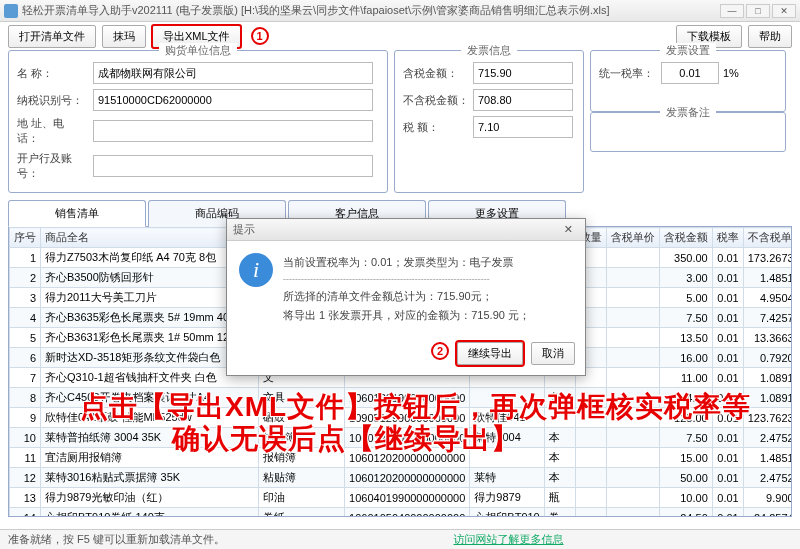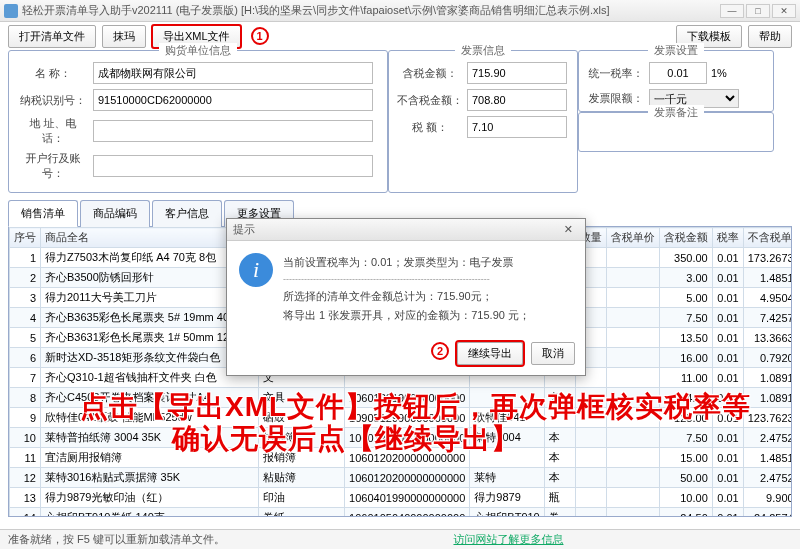--- a/index.html
+++ b/index.html
@@ -4,28 +4,28 @@
 <style>
 *{box-sizing:border-box;margin:0;padding:0;font-family:"Microsoft YaHei",SimSun,sans-serif;font-size:11px}
 body{background:#fff;width:800px;height:549px;position:relative;overflow:hidden}
 .titlebar{height:22px;background:linear-gradient(#f8f8f8,#e8e8e8);border-bottom:1px solid #ccc;display:flex;align-items:center;padding:0 4px;color:#555}
 .titlebar .icon{width:14px;height:14px;background:#5b9bd5;margin-right:4px;border-radius:2px}
 .titlebar .winbtns{margin-left:auto;display:flex;gap:2px}
 .titlebar .winbtns span{width:24px;height:14px;border:1px solid #ccc;display:flex;align-items:center;justify-content:center;font-size:9px;cursor:pointer;background:#f5f5f5}
 .toolbar{height:28px;display:flex;align-items:center;padding:3px 8px;gap:6px}
 .btn{border:1px solid #aaa;background:linear-gradient(#fff,#eee);padding:3px 10px;cursor:pointer;border-radius:2px}
 .ann-circle{position:absolute;width:18px;height:18px;border:2px solid #e60000;border-radius:50%;color:#e60000;font-weight:bold;display:flex;align-items:center;justify-content:center;background:#fff;font-size:11px;z-index:100}
-.panels{display:flex;padding:0 8px}
+.panels{display:flex;gap:6px;padding:0 8px}
 .panel{border:1px solid #9ac;border-radius:3px;padding:6px 8px;position:relative}
 .panel-title{position:absolute;top:-8px;left:50%;transform:translateX(-50%);background:#fff;padding:0 6px;color:#666}
 .row{display:flex;align-items:center;margin:5px 0;gap:4px}
-.row label{color:#444;text-align:center}
+.row label{color:#444;text-align:left}
 .row input{border:1px solid #bbb;padding:2px 4px;height:22px}
 .tabs{display:flex;margin:6px 8px 0;border-bottom:1px solid #9ac}
-.tab{padding:5px 12px;border:1px solid #9ac;border-bottom:none;background:#f4f7fb;margin-right:2px;cursor:pointer;border-radius:3px 3px 0 0;position:relative;top:1px}
+.tab{padding:5px 46px;border:1px solid #9ac;border-bottom:none;background:#f4f7fb;margin-right:2px;cursor:pointer;border-radius:3px 3px 0 0;position:relative;top:1px}
 .tab.active{background:#fff;border-bottom:1px solid #fff}
 .grid-wrap{margin:0 8px;border:1px solid #9ac;border-top:none;height:290px;overflow:hidden;position:relative}
 .grid{width:100%;border-collapse:collapse}
 .grid th,.grid td{border:1px solid #d0dce8;padding:2px 4px;white-space:nowrap;overflow:hidden;text-align:left;height:19px}
 .grid th{background:linear-gradient(#f8fbff,#e6eef8);font-weight:normal;color:#333}
 .grid tr:nth-child(even) td{background:#f6fafd}
 .grid td.num{text-align:right}
 .status{position:absolute;bottom:0;left:0;right:0;height:20px;border-top:1px solid #ccc;display:flex;align-items:center;padding:0 8px;background:#f5f5f5;color:#555}
 .status .link{margin:0 auto;color:#1a6;text-decoration:underline;cursor:pointer}
 .dialog{position:absolute;left:226px;top:218px;width:360px;border:1px solid #888;background:#fff;box-shadow:0 3px 12px rgba(0,0,0,.3);z-index:50}
@@ -97,24 +97,20 @@
       </div>
   </div>
   <div style="width:196px">
     <div class="panel" style="height:62px">
       <span class="panel-title">发票设置</span>
       <div class="row">
           <label style="width:58px">统一税率：</label>
           <input style="width: 58px; text-align: center;" value="0.01">
           <span>1%</span>
         </div>
-      <div class="row">
-          <label style="width:58px">发票限额：</label>
-          <select style="width:90px"><option>一千元</option></select>
-        </div>
     </div>
     <div class="panel" style="height:40px">
       <span class="panel-title">发票备注</span>
       <input style="width: 100%; border: none;">
     </div>
   </div>
 </div>
 
 <div class="tabs">
   <div class="tab active">销售清单</div>

